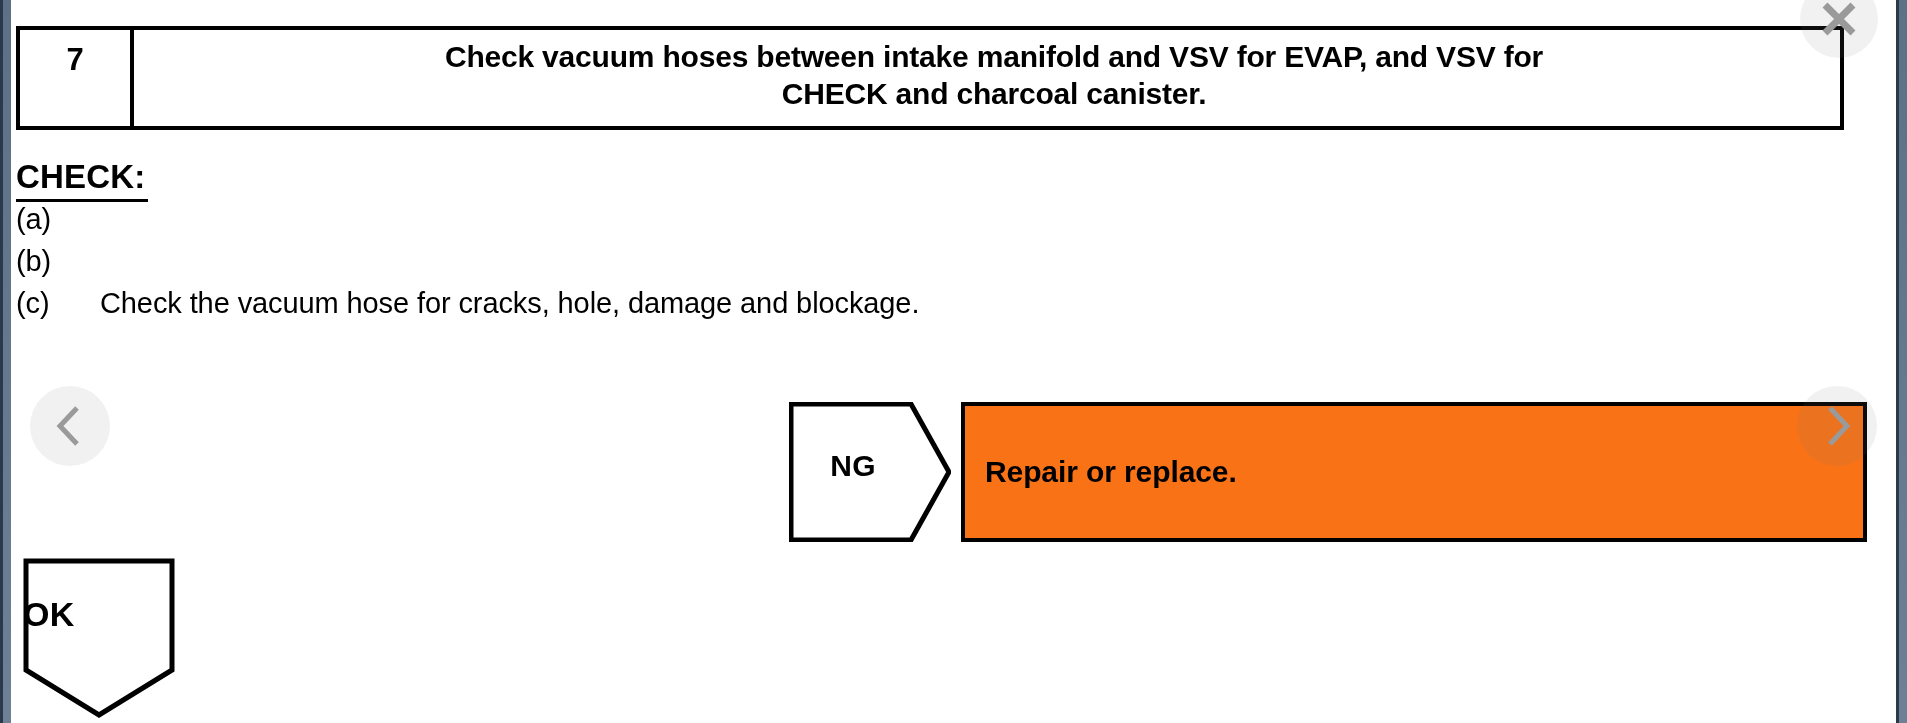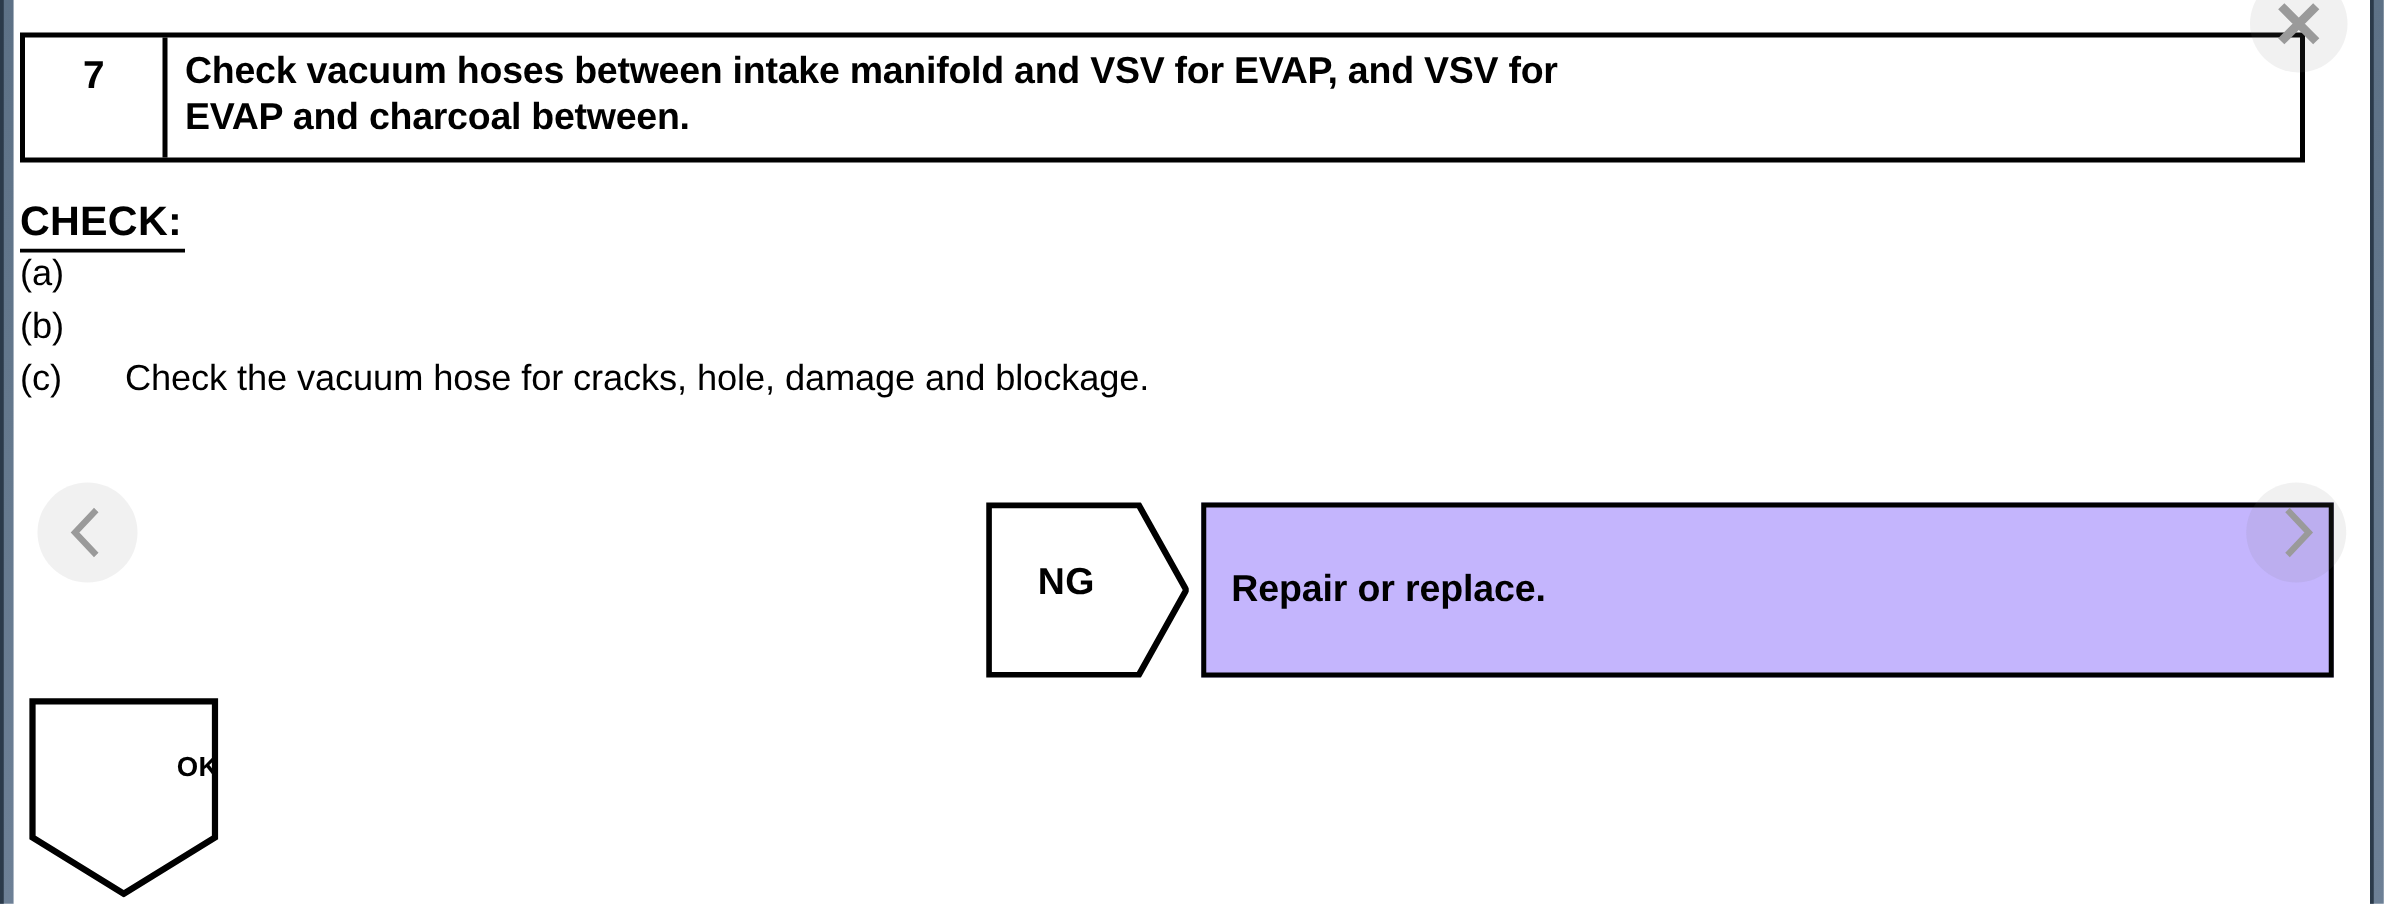--- a/index.html
+++ b/index.html
@@ -81,20 +81,21 @@
     flex: 1 1 auto;
     padding: 8px 0 0 14px;
     box-sizing: border-box;
   }
   .step-title span {
     display: block;
     font-size: 30px;
     font-weight: bold;
     line-height: 1.24;
     letter-spacing: -0.2px;
+    text-align: center;
   }
 
   
   .check-head {
     position: absolute;
     left: 5px;
     top: 158px;
     font-size: 33px;
     font-weight: bold;
     letter-spacing: 0.2px;
@@ -152,21 +153,21 @@
 
   
   .repair-box {
     position: absolute;
     left: 950px;
     top: 402px;
     width: 906px;
     height: 140px;
     border: 4px solid #000;
     box-sizing: border-box;
-    background: #c4b5fd;
+    background: #f97316;
     display: flex;
     align-items: center;
     padding-left: 20px;
   }
   .repair-box span {
     font-size: 30px;
     font-weight: bold;
     letter-spacing: -0.1px;
   }
 
@@ -180,22 +181,22 @@
   }
   .ok-shape svg { display: block; }
   .ok-label {
     position: absolute;
     left: 0;
     top: 0;
     width: 152px;
     height: 112px;
     display: flex;
     align-items: center;
-    justify-content: flex-end;
-    font-size: 22px;
+    justify-content: flex-start;
+    font-size: 34px;
     font-weight: bold;
     letter-spacing: 0.3px;
   }
 
   
   .ctrl {
     position: absolute;
     border-radius: 50%;
     background: rgba(120,120,120,0.10);
     display: flex;
@@ -237,21 +238,21 @@
   </div>
 
   <div id="page">
 
     <div class="step-box">
       <div class="step-num">
         <span>7</span>
       </div>
       <div class="step-title">
         <span>Check vacuum hoses between intake manifold and VSV for EVAP, and VSV for</span>
-        <span>EVAP and charcoal between.</span>
+        <span>CHECK and charcoal canister.</span>
       </div>
     </div>
 
     <div class="check-head">
       <span>CHECK:</span>
       <span class="rule"></span>
     </div>
 
     <div class="check-list">
       <div class="check-row">

